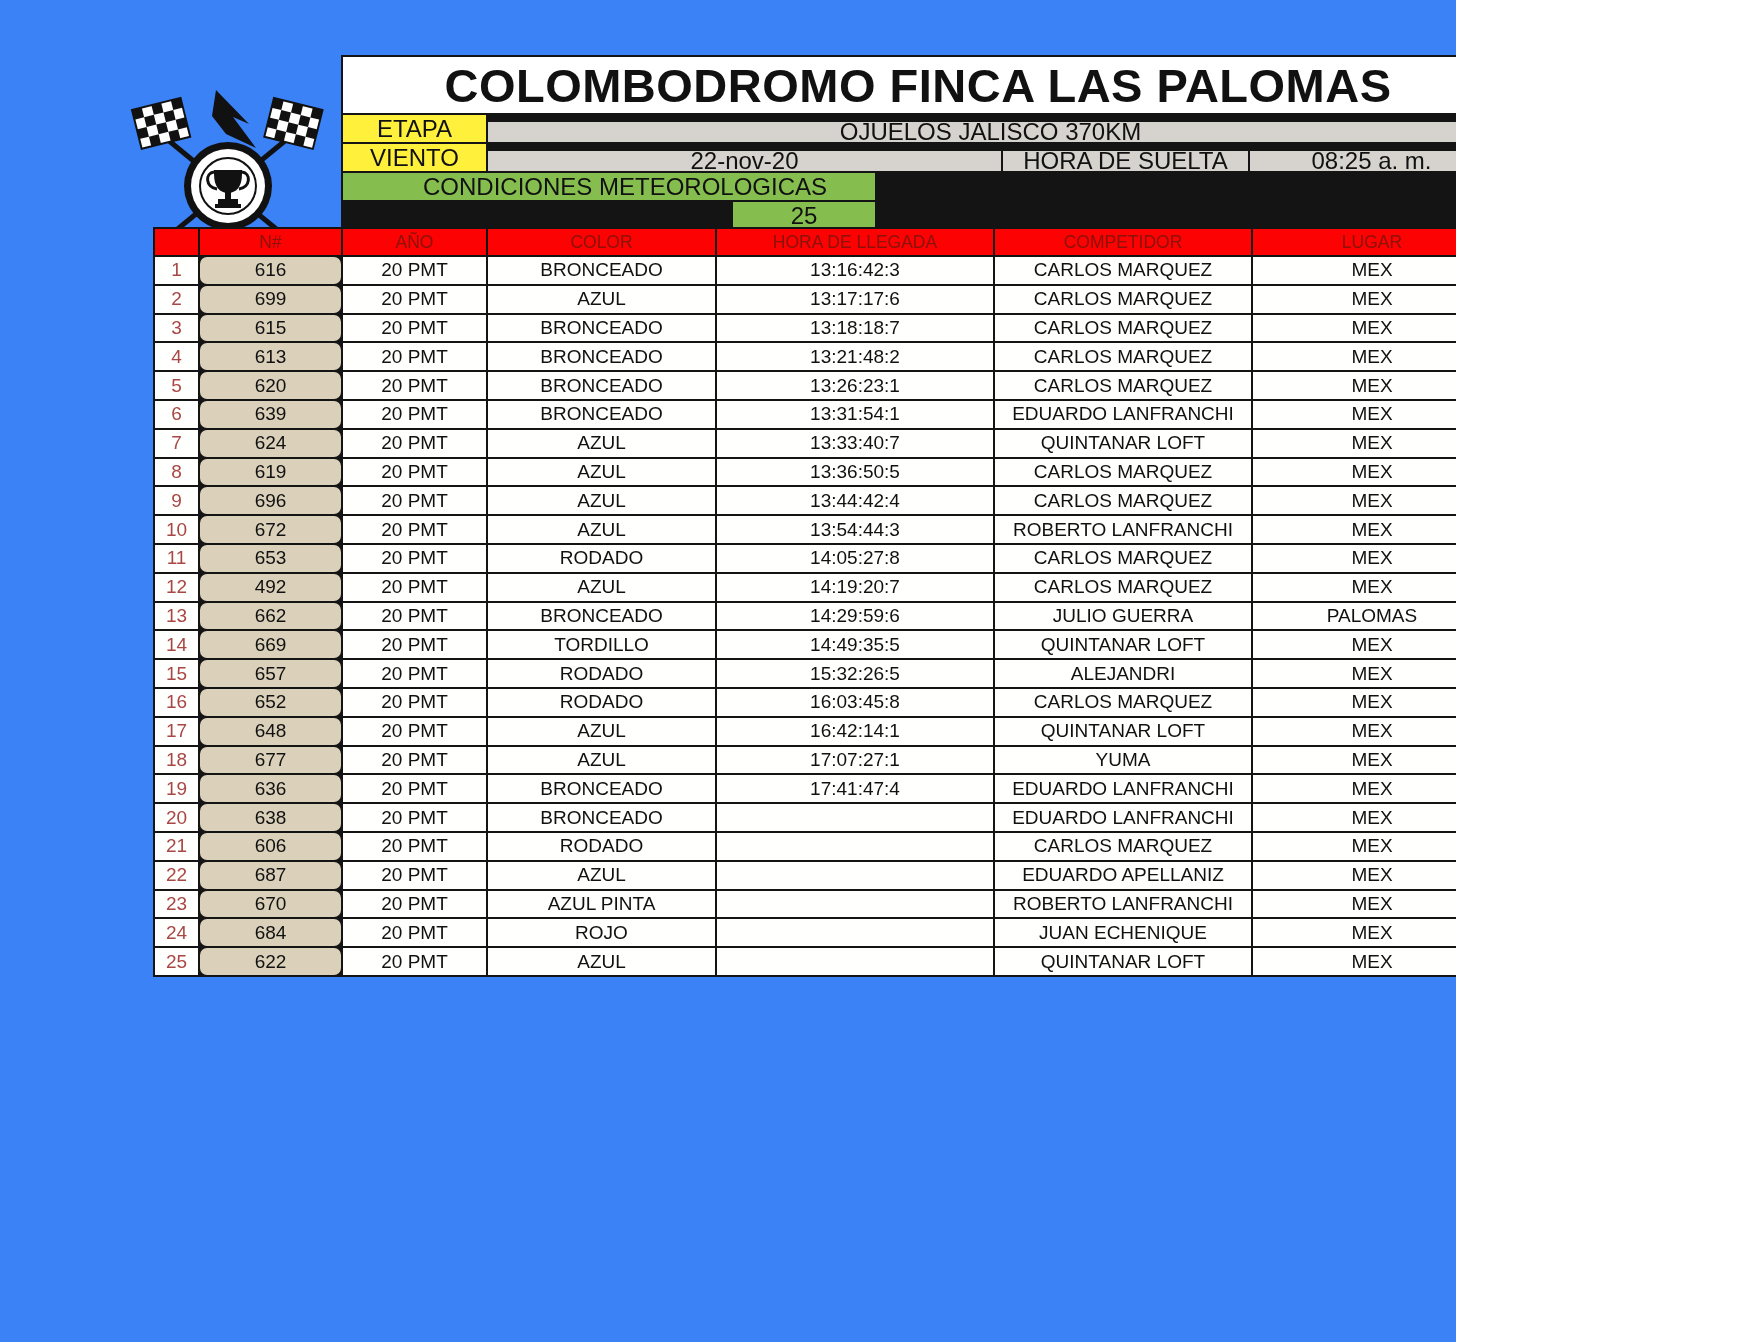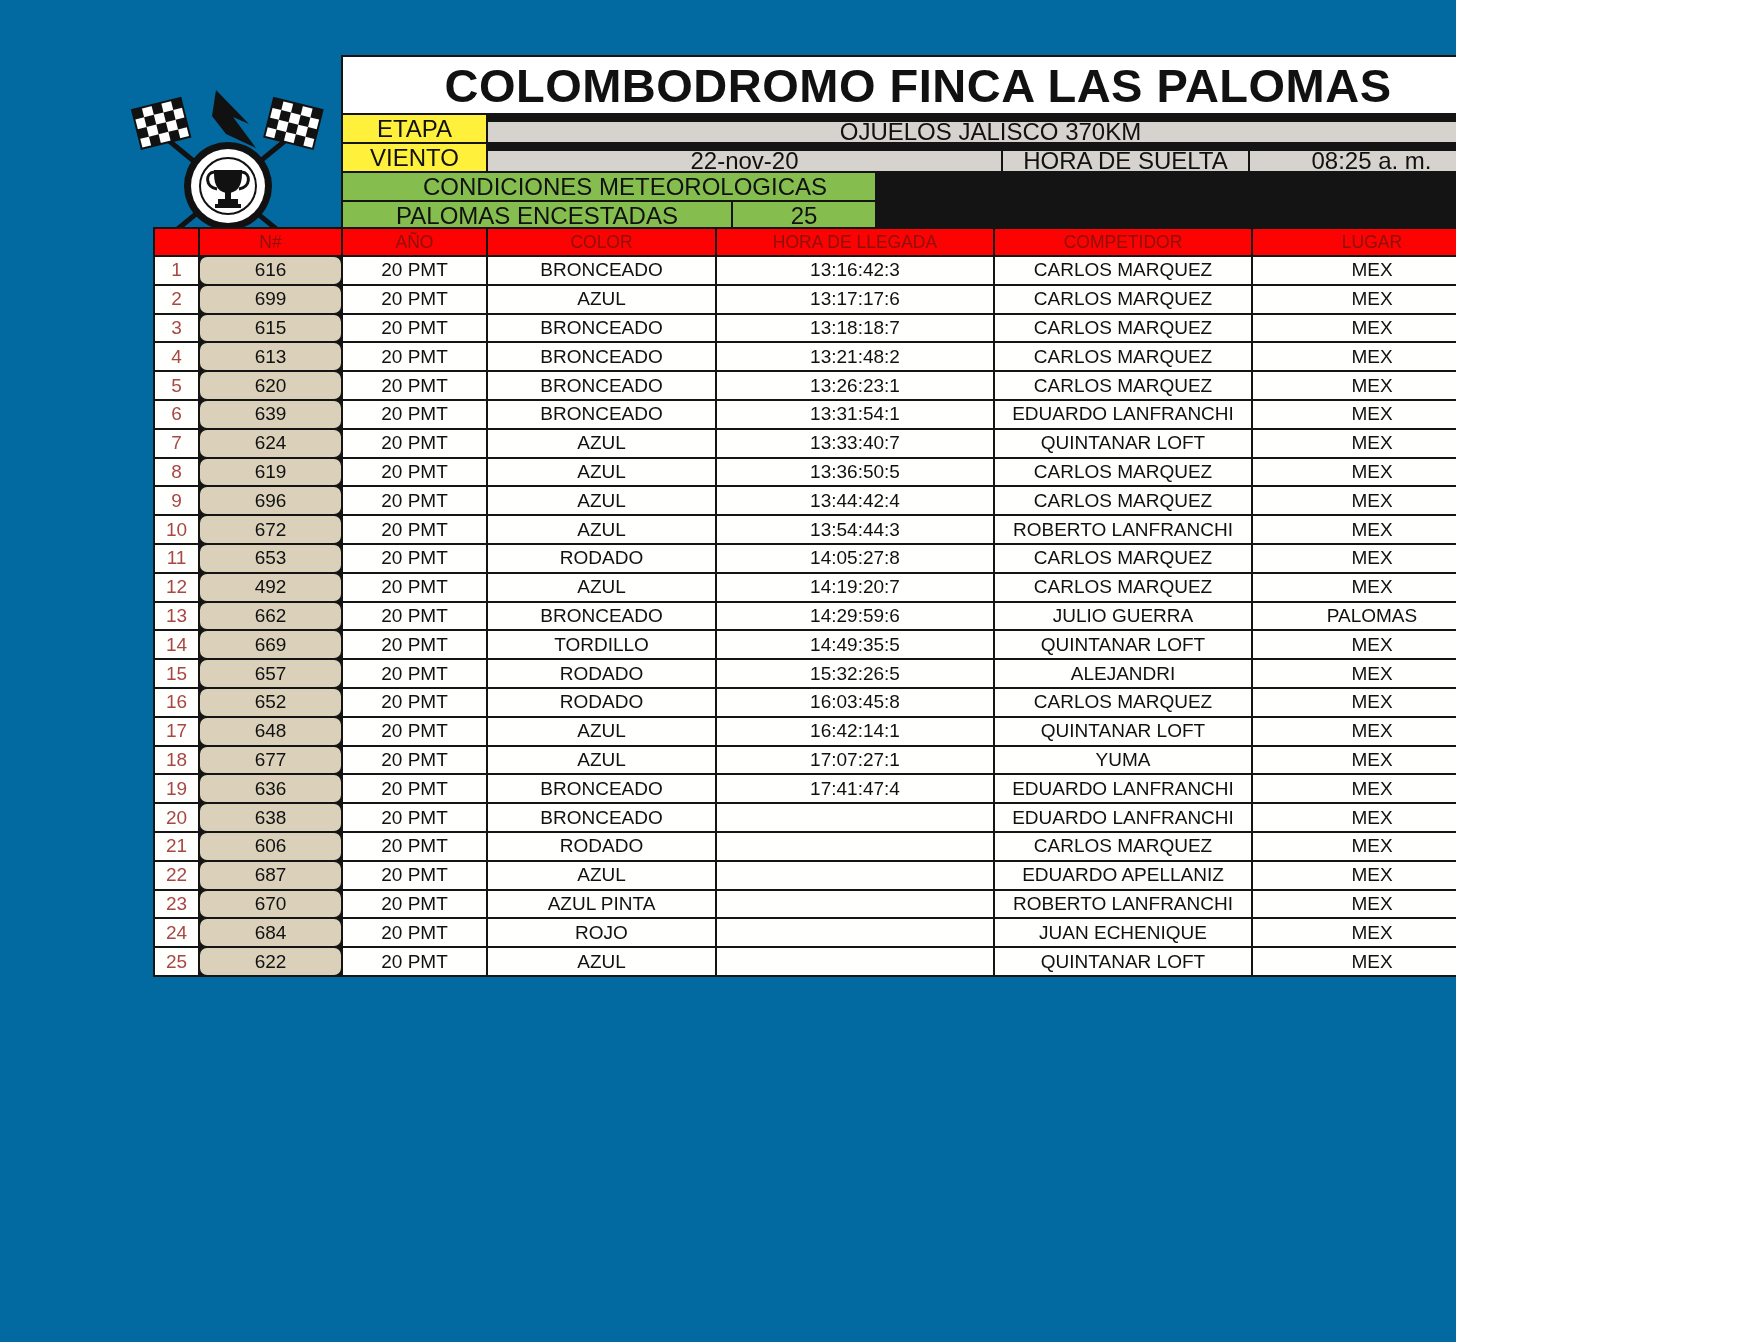--- a/index.html
+++ b/index.html
@@ -1,17 +1,17 @@
 <!DOCTYPE html>
 <html style="--c-yellow: #FFF13B; --c-gray: #D6D2CD; --c-green: #85BE4F; --c-red: #FD0202; --c-red_header_text: #8A120A; --c-tan: #DBD1BA; --c-pos_text: #A84743; --c-border: #141414;"><head>
 <meta charset="utf-8">
 <style>
   html,body{margin:0;padding:0;background:#fff;}
   .sheet{
-    position:relative;width:1456px;height:1342px;background:#0369a1;
+    position:relative;width:1456px;height:1342px;background:#3b82f6;
     font-family:"Liberation Sans",sans-serif;color:#111;overflow:hidden;
   }
   
   .hgrid{
     position:absolute;left:341px;top:55px;
     display:grid;
     grid-template-columns:143px 243px 142px 124px 245px 243px;
     grid-template-rows:56px 27px 27px 27px 27px;
     gap:2px;
     background:var(--c-border,#141414);
@@ -114,21 +114,20 @@
     <div class="hcell bg-y r2 cs1">ETAPA</div>
     <div class="hcell bg-gr r2 cs2-7">OJUELOS JALISCO 370KM</div>
 
     <div class="hcell bg-y r3 cs1">VIENTO</div>
     <div class="hcell bg-gr r3 cs2-5">22-nov-20</div>
     <div class="hcell bg-gr r3 cs5">HORA DE SUELTA</div>
     <div class="hcell bg-gr r3 cs6">08:25 a. m.</div>
 
     <div class="hcell bg-g r4 cs1-4">CONDICIONES METEOROLOGICAS</div>
 
-    <div class="hcell bg-g r5 cs1-3">PALOMAS ENCESTADAS</div>
     <div class="hcell bg-g r5 cs3">25</div>
   </div>
 
   <div class="tgrid">
     <div style="display:contents">
       <div class="cell th"></div>
       
     <div class="cell th">N#</div><div class="cell th">AÑO</div><div class="cell th">COLOR</div><div class="cell th">HORA DE LLEGADA</div><div class="cell th">COMPETIDOR</div><div class="cell th">LUGAR</div></div>
 
   <div style="display: contents;"><div class="cell c-pos">1</div><div class="cell c-n">616</div><div class="cell c-ano">20 PMT</div><div class="cell c-color">BRONCEADO</div><div class="cell c-hora">13:16:42:3</div><div class="cell c-competidor">CARLOS MARQUEZ</div><div class="cell c-lugar">MEX</div></div>

